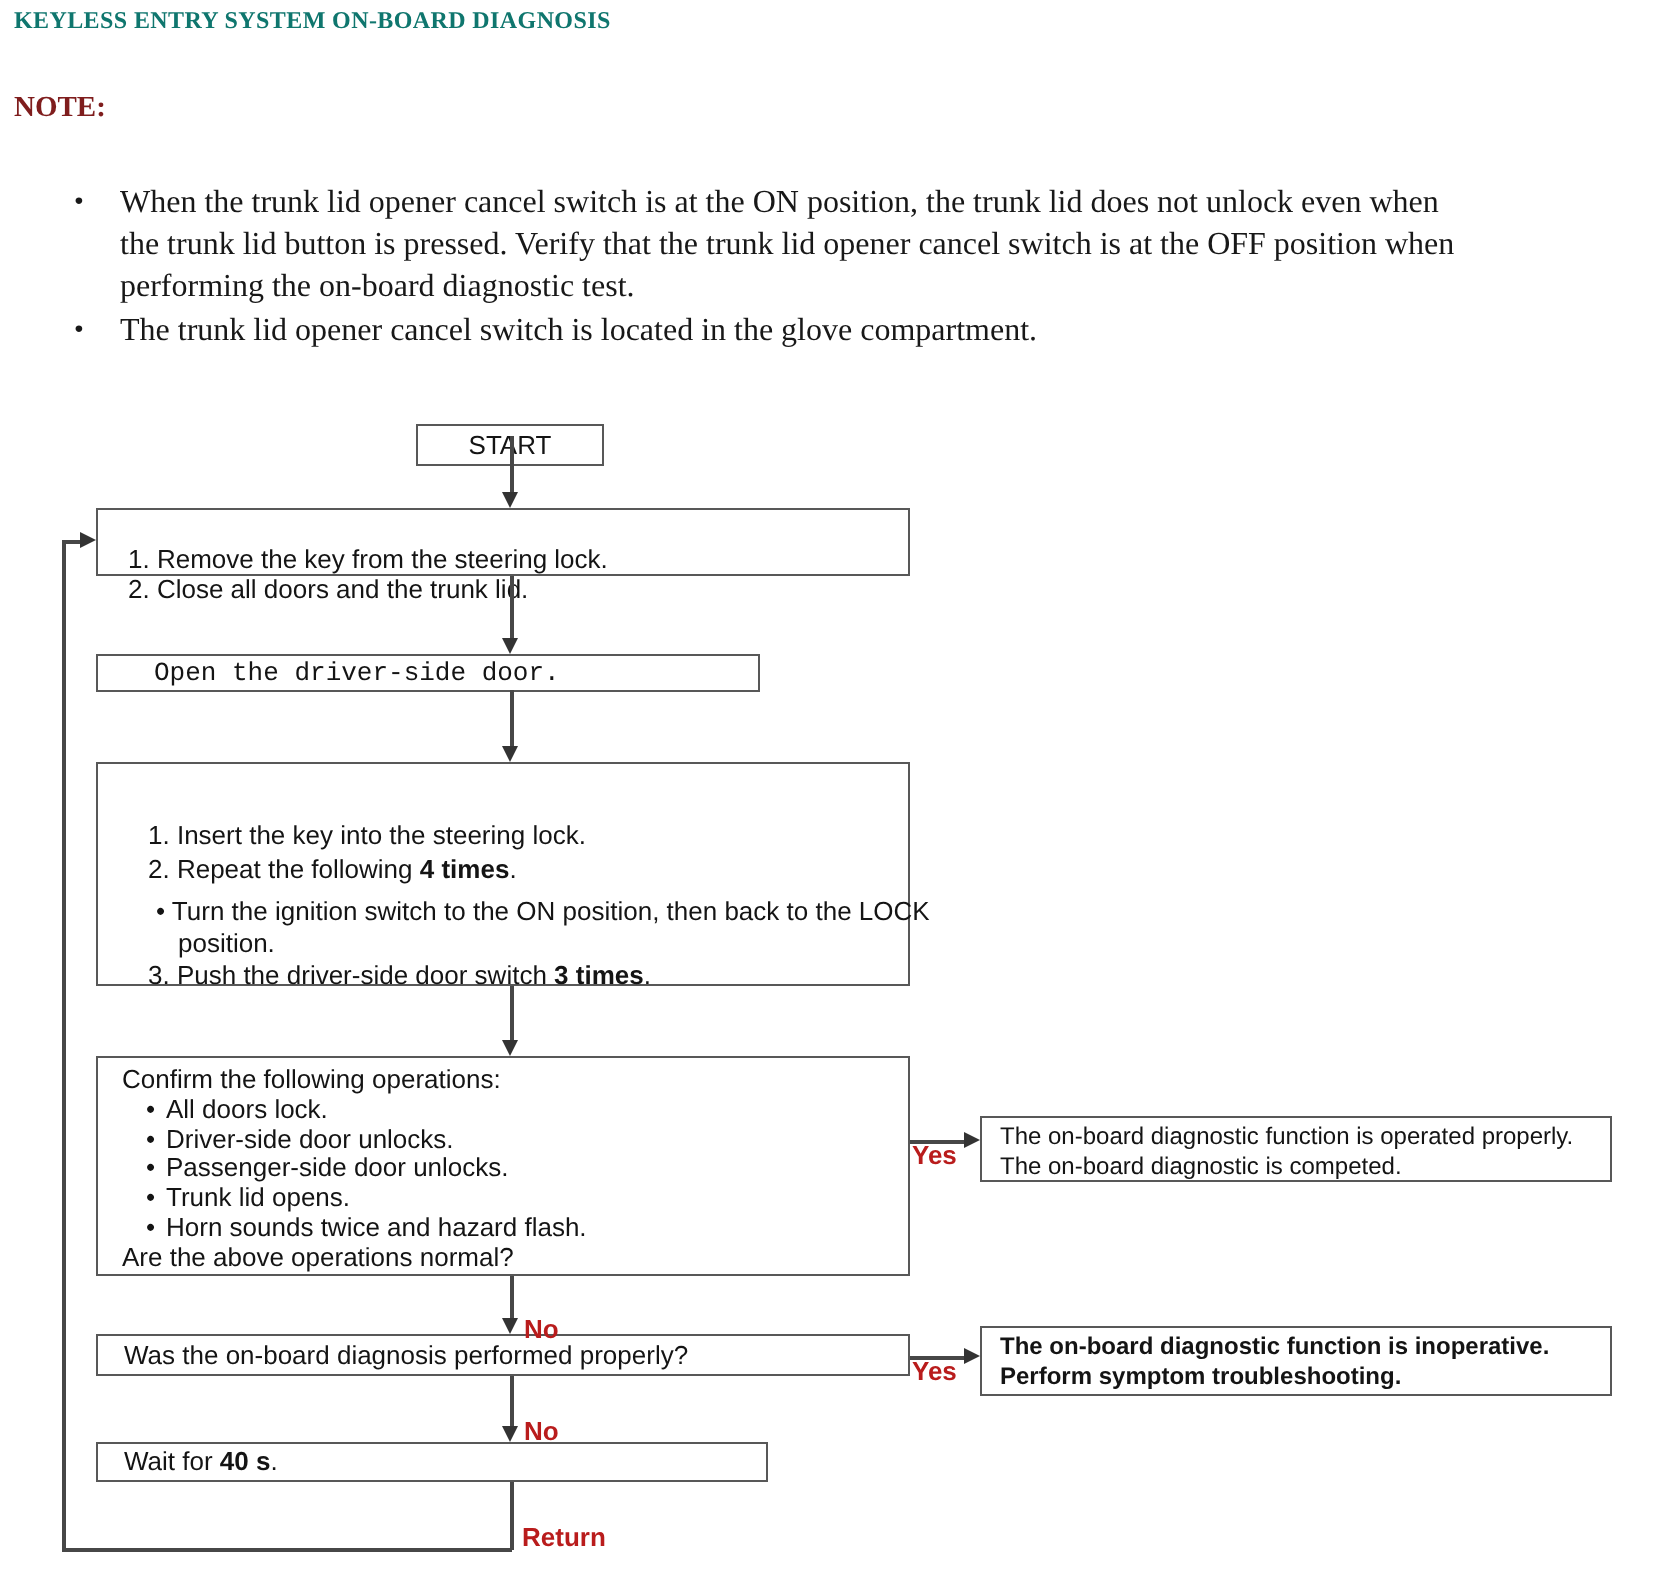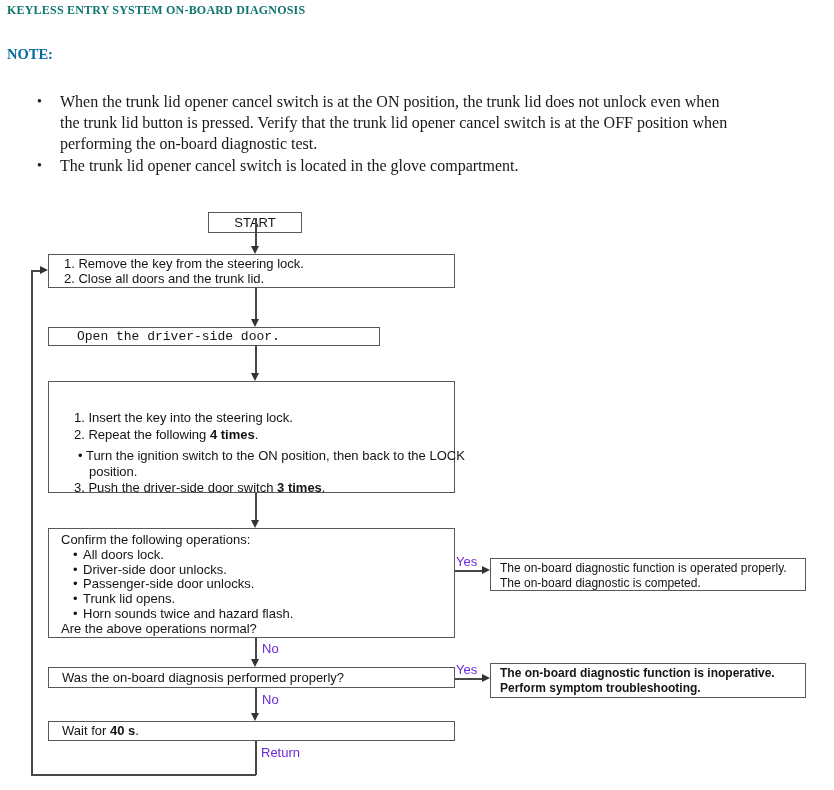--- a/index.html
+++ b/index.html
@@ -8,50 +8,50 @@
     font-family:"Liberation Sans",sans-serif;color:#1a1a1a;overflow:hidden;
   }
   
   #title{
     position:absolute;left:7px;top:3px;margin:0;
     font-family:"Liberation Serif",serif;font-size:12px;font-weight:bold;
     letter-spacing:.2px;color:#0f766e;
   }
   #note-label{
     position:absolute;left:7px;top:46px;
-    font-family:"Liberation Serif",serif;font-size:14.5px;font-weight:bold;color:#0369a1;
+    font-family:"Liberation Serif",serif;font-size:14.5px;font-weight:bold;color:#7f1d1d;
   }
   .note{
     position:absolute;left:37px;display:flex;
     font-family:"Liberation Serif",serif;font-size:16px;line-height:21px;color:#181818;
   }
   #note1{top:91px;}
   #note2{top:155px;}
   .note .dot{width:23px;flex:0 0 23px;font-size:14px;}
   
   .fbox{
     position:absolute;background:#fff;border:1.5px solid #585858;
     font-size:13px;color:#141414;box-sizing:border-box;
   }
   #start-box{left:208px;top:212px;width:94px;height:21px;display:flex;align-items:center;justify-content:center;}
-  #box1{left:48px;top:254px;width:407px;height:34px;padding:2px 0 0 15px;line-height:14.5px;}
+  #box1{left:48px;top:254px;width:407px;height:34px;padding:18px 0 0 15px;line-height:14.5px;}
   #box2{left:48px;top:327px;width:332px;height:19px;line-height:17px;padding-left:28px;font-family:Liberation Mono, monospace;}
   #box3{left:48px;top:381px;width:407px;height:112px;}
   #box3 .ln{position:absolute;white-space:nowrap;}
   .b3l0{left:10px;top:5px;}
   .b3l1{left:25px;top:28px;}
   .b3l2{left:25px;top:45px;}
   .b3l3{left:29px;top:66px;}
   .b3l4{left:40px;top:82px;}
   .b3l5{left:25px;top:98px;}
   #box4{left:48px;top:528px;width:407px;height:110px;padding:4px 0 0 12px;line-height:14.8px;}
   #box4 .bullet-row{padding-left:12px;display:flex;}
   #box4 .bullet-row .dot{width:10px;flex:0 0 10px;}
   #box5{left:48px;top:667px;width:407px;height:21px;line-height:19px;padding-left:13px;}
-  #box6{left:48px;top:721px;width:407px;height:20px;line-height:18px;padding-left:13px;}
+  #box6{left:48px;top:721px;width:336px;height:20px;line-height:18px;padding-left:13px;}
   .rbox{left:490px;width:316px;padding:2px 0 0 9px;line-height:15px;font-size:12px;white-space:nowrap;}
   #result-ok{top:558px;height:33px;}
   #result-bad{top:663px;height:35px;font-weight:bold;}
   
   .vl{position:absolute;width:1.5px;background:#474747;}
   .hl{position:absolute;height:1.5px;background:#474747;}
   #c1{left:255px;top:218px;height:30px;}
   #c2{left:255px;top:288px;height:32px;}
   #c3{left:255px;top:345px;height:30px;}
   #c4{left:255px;top:493px;height:28px;}
@@ -67,21 +67,21 @@
   .arr-r{position:absolute;width:0;height:0;border-top:4.5px solid transparent;border-bottom:4.5px solid transparent;border-left:8px solid #333;}
   #a1{left:251px;top:246px;}
   #a2{left:251px;top:319px;}
   #a3{left:251px;top:373px;}
   #a4{left:251px;top:520px;}
   #a5{left:251px;top:659px;}
   #a6{left:251px;top:713px;}
   #a-loop{left:40px;top:265.5px;}
   #a-yes1{left:482px;top:565.5px;}
   #a-yes2{left:482px;top:673.5px;}
-  .lbl{position:absolute;font-weight:normal;font-size:13px;color:#6d28d9;}
+  .lbl{position:absolute;font-weight:bold;font-size:13px;color:#b91c1c;margin-top:16px;}
   #lbl-yes1{left:456px;top:554px;}
   #lbl-yes2{left:456px;top:662px;}
   #lbl-no1{left:262px;top:641px;}
   #lbl-no2{left:262px;top:692px;}
   #lbl-return{left:261px;top:745px;}
   .b{font-weight:bold;}
 </style>
 </head>
 <body>
 

